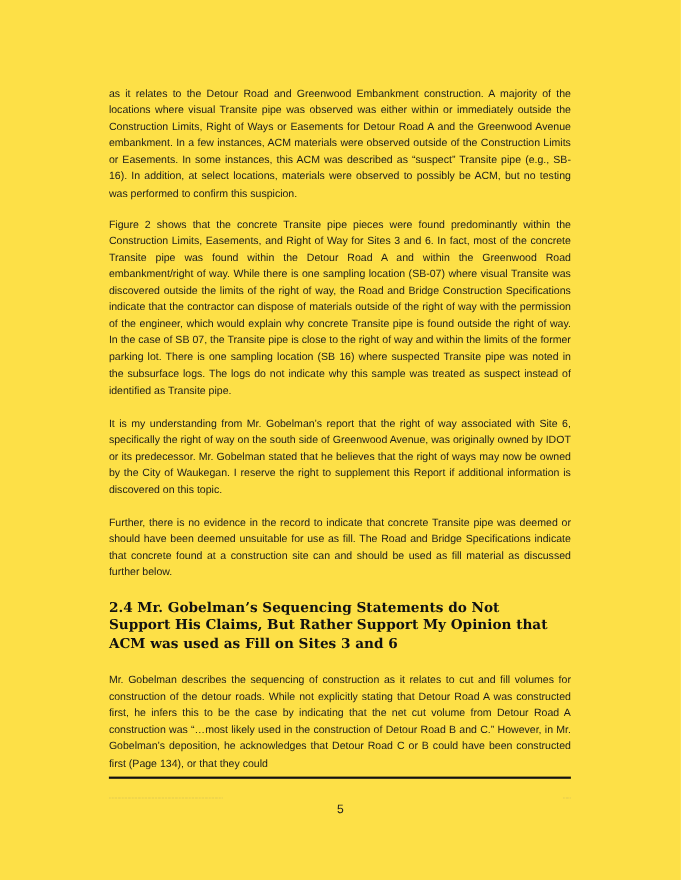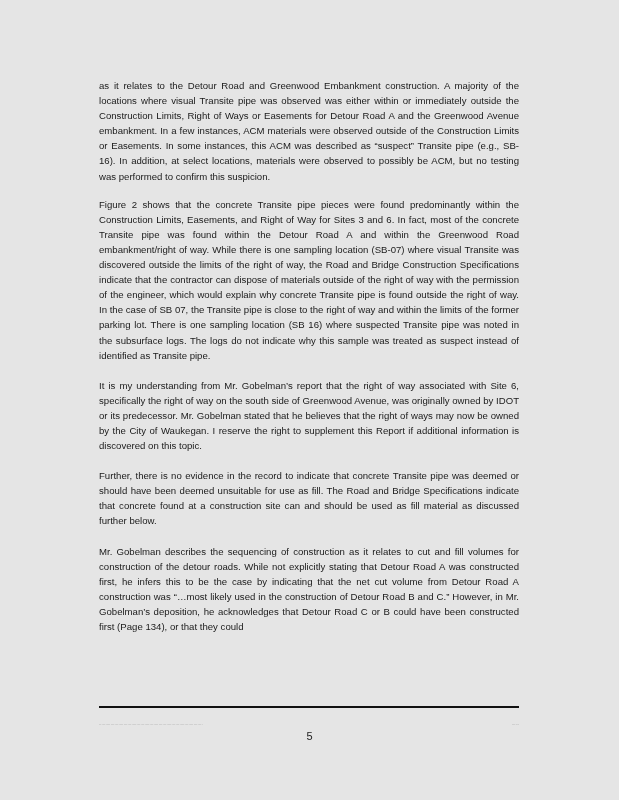--- a/index.html
+++ b/index.html
@@ -1,18 +1,18 @@
 <!DOCTYPE html>
 <html><head>
 <meta charset="utf-8">
 <style>
   html, body { margin: 0; padding: 0; background: #ffffff; }
   body { width: 619px; height: 800px; position: relative; overflow: hidden; }
   .page {
-    position: absolute; left: 0; top: 0; width: 619px; height: 800px; background: #e5e5e5;
+    position: absolute; left: 0; top: 0; width: 619px; height: 800px; background: #fde047;
   }
   .content {
     position: absolute; left: 99px; top: 78px; width: 420px;
     font-family: "Liberation Sans", sans-serif;
     font-size: 9.6px; line-height: 15.1px; color: #1a1a1a;
   }
   .para { text-align: justify; margin: 0 0 15px 0; }
   .para.first { margin-bottom: 13px; }
   .heading {
     font-family: "DejaVu Serif", serif;
@@ -43,20 +43,21 @@
 </style>
 </head>
 <body>
 
 <div class="page">
   <div class="content">
     <p class="para first">as it relates to the Detour Road and Greenwood Embankment construction. A majority of the locations where visual Transite pipe was observed was either within or immediately outside the Construction Limits, Right of Ways or Easements for Detour Road A and the Greenwood Avenue embankment. In a few instances, ACM materials were observed outside of the Construction Limits or Easements. In some instances, this ACM was described as “suspect” Transite pipe (e.g., SB-16). In addition, at select locations, materials were observed to possibly be ACM, but no testing was performed to confirm this suspicion.</p>
     <p class="para">Figure 2 shows that the concrete Transite pipe pieces were found predominantly within the Construction Limits, Easements, and Right of Way for Sites 3 and 6. In fact, most of the concrete Transite pipe was found within the Detour Road A and within the Greenwood Road embankment/right of way. While there is one sampling location (SB-07) where visual Transite was discovered outside the limits of the right of way, the Road and Bridge Construction Specifications indicate that the contractor can dispose of materials outside of the right of way with the permission of the engineer, which would explain why concrete Transite pipe is found outside the right of way. In the case of SB 07, the Transite pipe is close to the right of way and within the limits of the former parking lot. There is one sampling location (SB 16) where suspected Transite pipe was noted in the subsurface logs. The logs do not indicate why this sample was treated as suspect instead of identified as Transite pipe.</p>
     <p class="para">It is my understanding from Mr. Gobelman’s report that the right of way associated with Site 6, specifically the right of way on the south side of Greenwood Avenue, was originally owned by IDOT or its predecessor. Mr. Gobelman stated that he believes that the right of ways may now be owned by the City of Waukegan. I reserve the right to supplement this Report if additional information is discovered on this topic.</p>
     <p class="para">Further, there is no evidence in the record to indicate that concrete Transite pipe was deemed or should have been deemed unsuitable for use as fill. The Road and Bridge Specifications indicate that concrete found at a construction site can and should be used as fill material as discussed further below.</p>
+    <h2 class="heading">2.4 Mr. Gobelman’s Sequencing Statements do Not Support His Claims, But Rather Support My Opinion that ACM was used as Fill on Sites 3 and 6</h2>
     <p class="para">Mr. Gobelman describes the sequencing of construction as it relates to cut and fill volumes for construction of the detour roads. While not explicitly stating that Detour Road A was constructed first, he infers this to be the case by indicating that the net cut volume from Detour Road A construction was “…most likely used in the construction of Detour Road B and C.” However, in Mr. Gobelman’s deposition, he acknowledges that Detour Road C or B could have been constructed first (Page 134), or that they could</p>
   </div>
 
   <div class="footer-rule"></div>
   <div class="footer-path">················································································</div>
   <div class="footer-date">······</div>
   <div class="page-number">5</div>
 </div>
 
 </body></html>

